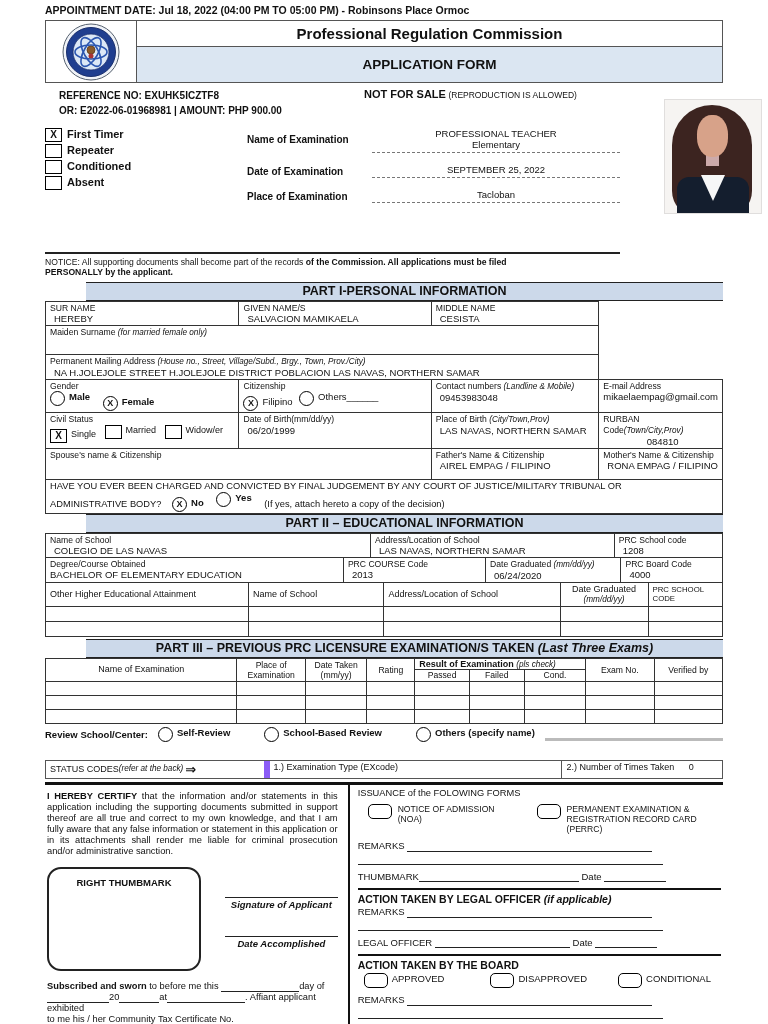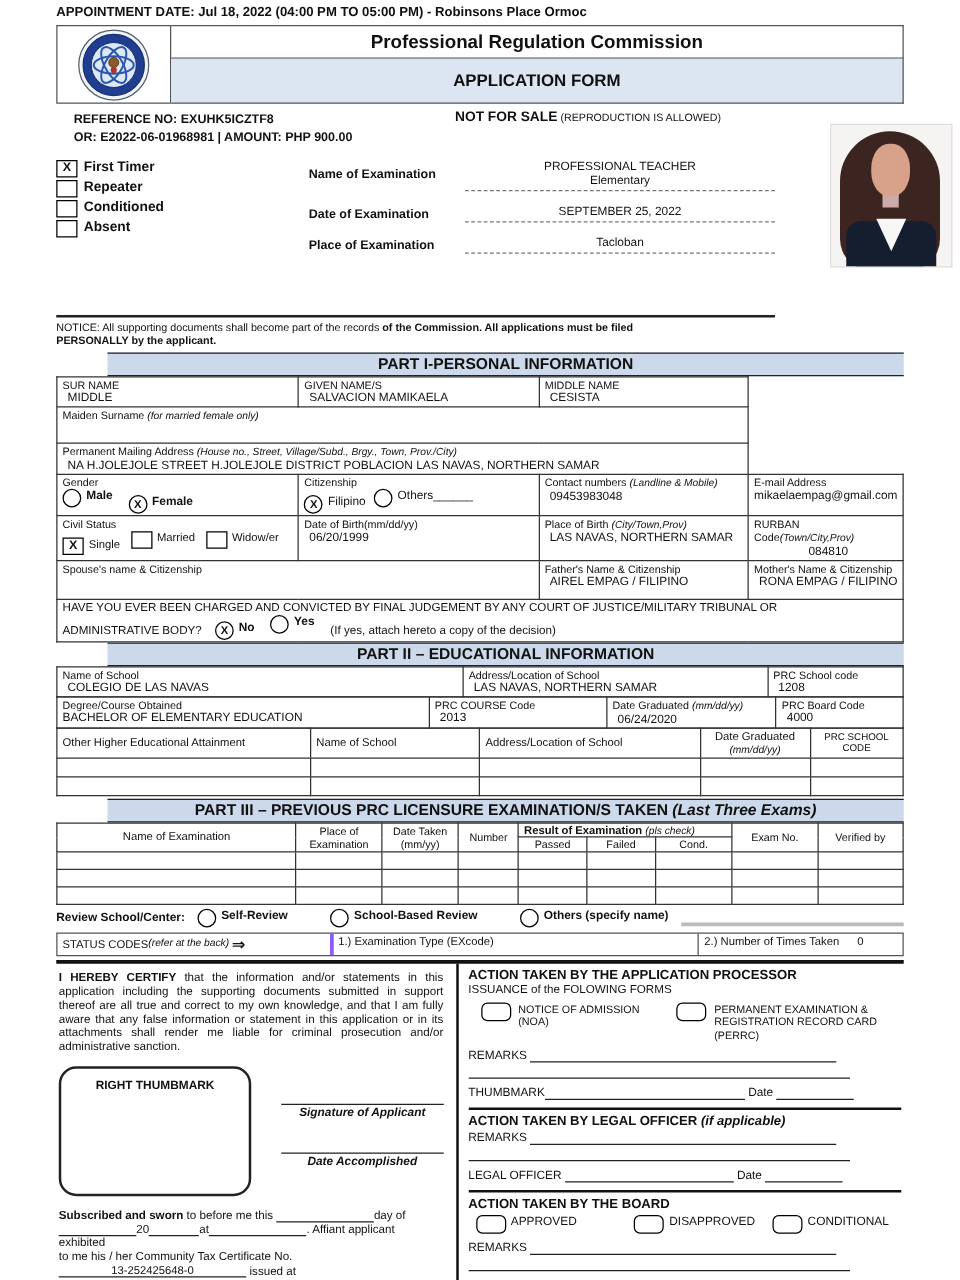--- a/index.html
+++ b/index.html
@@ -46,21 +46,21 @@
   .fval{font-size:9.5px;padding-left:4px;}
   .note{font-size:8.2px;font-style:italic;}
   .rd{width:13px;height:13px;border:1.5px solid #000;border-radius:50%;display:inline-block;text-align:center;font-weight:bold;font-size:9px;line-height:12px;vertical-align:middle;flex:none;}
   .inlopt{display:inline-flex;align-items:flex-start;margin-right:10px;}
   .inlopt .t{font-weight:bold;font-size:9.5px;margin-left:4px;}
   
   table.xt{width:100%;border-collapse:collapse;margin-top:0;}
   table.xt td,table.xt th{border:1px solid #333;font-size:8.6px;padding:0 2px;text-align:center;vertical-align:middle;}
   table.xt .body td{height:13px;}
   .revrow{display:flex;align-items:center;margin-top:3px;font-size:9.5px;}
-  .statusrow{display:flex;align-items:stretch;border:1px solid #555;margin-top:4px;font-size:9px;}
+  .statusrow{display:flex;align-items:stretch;border:1px solid #555;margin-top:18px;font-size:9px;}
   .statusrow>div{padding:1px 4px;}
   .thick{border-top:3px solid #111;margin-top:3px;}
   
   .bottom{display:flex;border-bottom:3px solid #111;}
   .bl{width:346px;padding:6px 10px 4px 2px;border-right:2px solid #111;}
   .br{flex:1;padding:0 2px 0 8px;}
   .cert{font-size:9.3px;text-align:justify;}
   .thumbrow{display:flex;margin-top:10px;}
   .thumbbox{width:150px;height:92px;border:2px solid #222;border-radius:14px;text-align:center;font-weight:bold;font-size:9.5px;padding-top:8px;flex:none;}
   .sigcol{flex:1;padding-left:24px;padding-top:14px;}
@@ -165,21 +165,21 @@
     <span class="b">PERSONALLY by the applicant.</span>
   </div>
 
   <div class="band">PART I-PERSONAL INFORMATION</div>
 
   <table class="grid">
     <tbody>
           <tr>
       <td style="width:34%">
         <div class="flab">SUR NAME</div>
-        <div class="fval">MIDDLE</div>
+        <div class="fval">HEREBY</div>
       </td>
       <td style="width:33%">
         <div class="flab">GIVEN NAME/S</div>
         <div class="fval">SALVACION MAMIKAELA</div>
       </td>
       <td>
         <div class="flab">MIDDLE NAME</div>
         <div class="fval">CESISTA</div>
       </td>
     </tr>
@@ -332,21 +332,21 @@
   <table class="grid" style="margin-top:-1px">
     <tbody>
           <tr>
       <td style="width:30%;font-size:9px;vertical-align:middle">Other Higher Educational Attainment</td>
       <td style="width:20%;font-size:9px;vertical-align:middle">Name of School</td>
       <td style="width:26%;font-size:9px;vertical-align:middle">Address/Location of School</td>
       <td style="width:13%;text-align:center;vertical-align:middle">
         <span style="font-size:9px">Date Graduated</span><br>
         <span class="note">(mm/dd/yy)</span>
       </td>
-      <td style="text-align:center;font-size:7.8px;vertical-align:middle">
+      <td style="text-align:left;font-size:7.8px;vertical-align:middle">
         <span>PRC SCHOOL</span><br>
         <span>CODE</span>
       </td>
     </tr>
     <tr>
       <td style="height:12px"></td>
             <td></td>
             <td></td>
             <td></td>
             <td></td>
@@ -364,21 +364,21 @@
   <div class="band">
     <span>PART III – PREVIOUS PRC LICENSURE EXAMINATION/S TAKEN </span><span class="i" style="font-weight:bold">(Last Three Exams)</span>
   </div>
 
   <table class="xt">
     <tbody>
           <tr>
       <td rowspan="2" style="width:28%;font-size:9px">Name of Examination</td>
       <td rowspan="2" style="width:10%"><span>Place of</span><br><span>Examination</span></td>
       <td rowspan="2" style="width:9%"><span>Date Taken</span><br><span>(mm/yy)</span></td>
-      <td rowspan="2" style="width:7%">Number</td>
+      <td rowspan="2" style="width:7%">Rating</td>
       <td colspan="3" style="text-align:left;padding-left:4px"><span class="b" style="font-size:9px">Result of Examination </span><span class="note">(pls check)</span></td>
       <td rowspan="2" style="width:10%">Exam No.</td>
       <td rowspan="2" style="width:10%">Verified by</td>
     </tr>
     <tr>
       <td style="width:8%">Passed</td>
       <td style="width:8%">Failed</td>
       <td style="width:9%">Cond.</td>
     </tr>
     <tr class="body">
@@ -433,21 +433,21 @@
         </span>
     <span class="ln" style="flex:1;border-bottom:3px solid #bbb"></span>
   </div>
 
   <div class="statusrow">
     <div style="width:31%;display:flex;align-items:center">
       <span>STATUS CODES </span>
       <span class="note">(refer at the back)</span>
       <span style="font-size:13px;font-weight:bold;margin-left:2px">⇒</span>
     </div>
-    <div style="width:42%;border-left:3px solid #8b5cf6">1.) Examination Type (EXcode)</div>
+    <div style="width:42%;border-left:6px solid #8b5cf6">1.) Examination Type (EXcode)</div>
     <div style="flex:1;border-left:1px solid #555">
       <span>2.) Number of Times Taken</span>
       <span style="margin-left:12px">0</span>
     </div>
   </div>
 
   <div class="thick"></div>
 
   <div class="bottom">
     <div class="bl">
@@ -471,21 +471,20 @@
         <span>issued  at</span>
         <br>
         
         
       </div>
 
     </div>
 
     <div class="br">
       <div class="asec">
-        <div class="atitle">ACTION TAKEN BY THE APPLICATION PROCESSOR</div>
         <div style="font-size:9.3px">ISSUANCE of the FOLOWING FORMS</div>
         <div style="display:flex;margin-top:5px">
           <div class="formopt" style="width:50%;padding-left:10px">
             <span class="rb"></span>
             <span class="t"><span>NOTICE OF ADMISSION</span><br><span>(NOA)</span></span>
           </div>
           <div class="formopt">
             <span class="rb"></span>
             <span class="t"><span>PERMANENT EXAMINATION &amp;</span><br><span>REGISTRATION RECORD CARD (PERRC)</span></span>
           </div>
@@ -506,21 +505,21 @@
         <div class="atitle">ACTION TAKEN BY THE BOARD</div>
         <div style="display:flex;margin-top:2px">
           <span class="inlopt" style="margin-left:6px">
                 <span class="rb"></span>
                 <span class="t" style="font-weight:normal;font-size:9.5px">APPROVED</span>
               </span>
           <span class="inlopt" style="margin-left:36px">
                 <span class="rb"></span>
                 <span class="t" style="font-weight:normal;font-size:9.5px">DISAPPROVED</span>
               </span>
-          <span class="inlopt" style="margin-left:4px">
+          <span class="inlopt" style="margin-left:21px">
                 <span class="rb"></span>
                 <span class="t" style="font-weight:normal;font-size:9.5px">CONDITIONAL</span>
               </span>
         </div>
         <div class="lrow"><span>REMARKS</span> <span class="ln" style="width:245px"></span></div>
         <div class="lrow" style="margin-top:2px"><span class="ln" style="width:305px"></span></div>
 
       </div>
 
     </div>

